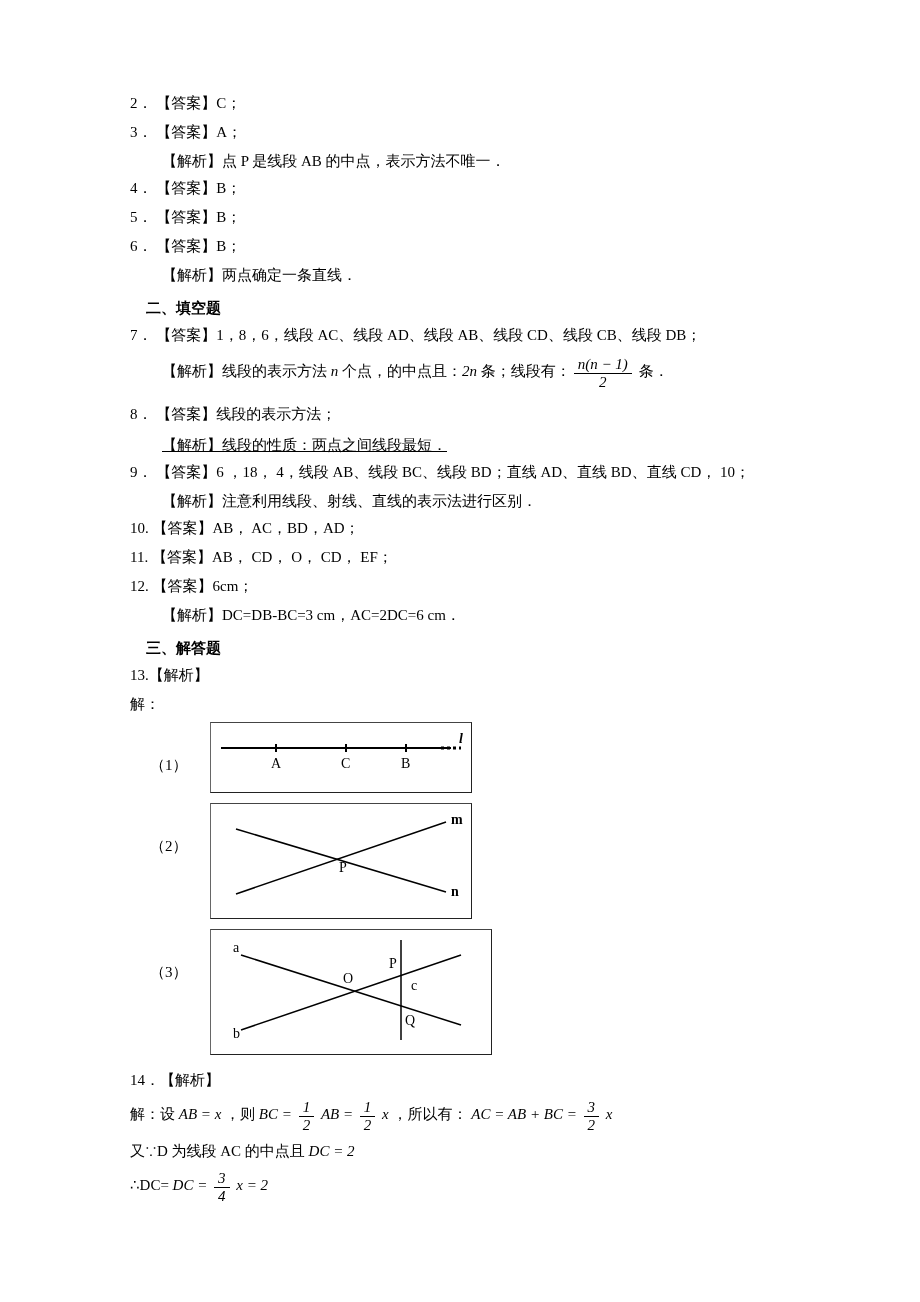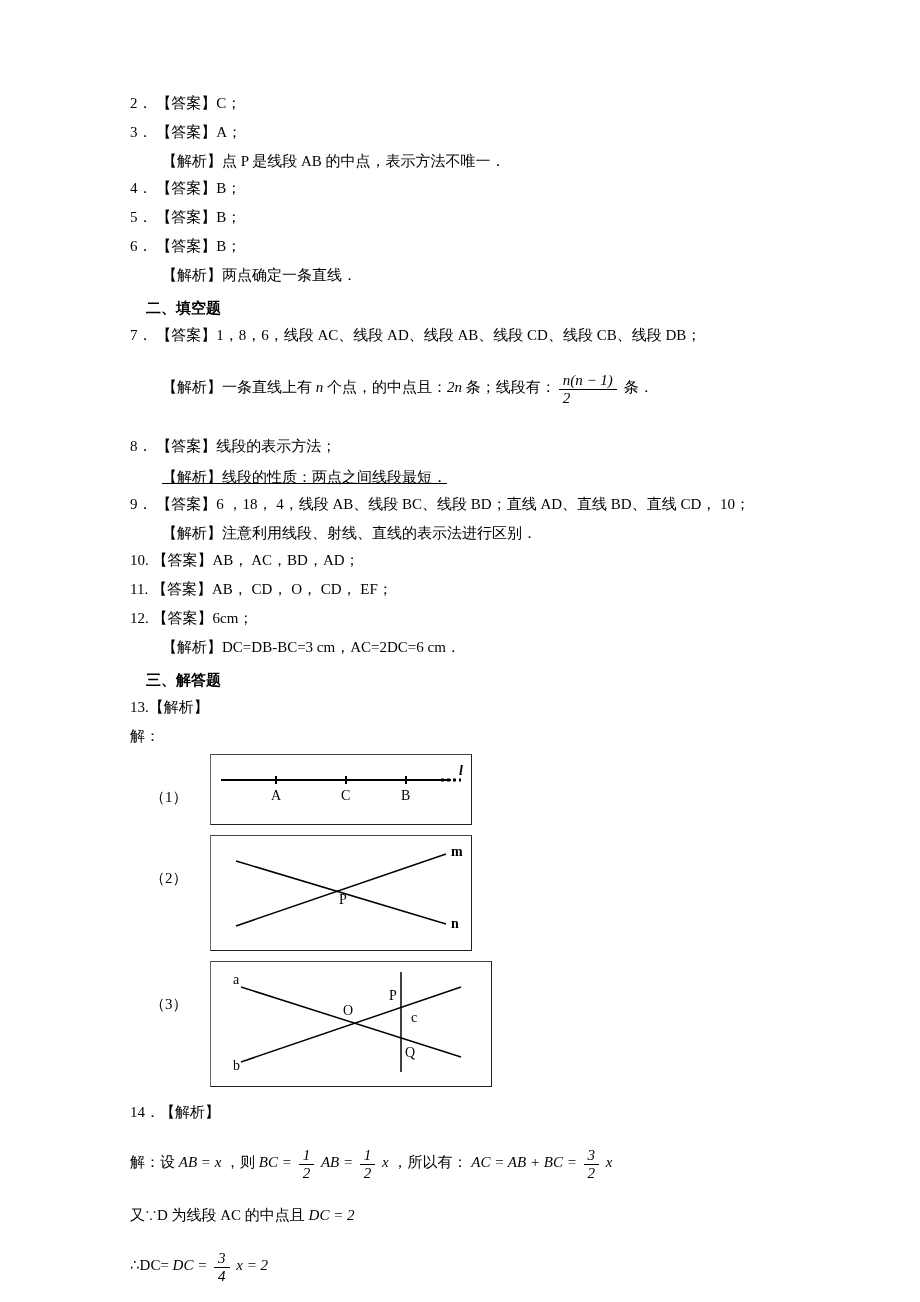--- a/index.html
+++ b/index.html
@@ -13,24 +13,25 @@
     width: 920px;
     box-sizing: border-box;
   }
   .entry { margin-bottom: 2px; }
   .indent { margin-left: 32px; }
   .section-head { font-weight: bold; margin-top: 6px; margin-left: 16px; }
   .formula { font-style: italic; font-family: "Times New Roman", serif; }
   .frac {
     display: inline-block;
     vertical-align: middle;
+    text-align: center;
     font-family: "Times New Roman", serif;
     font-style: italic;
     position: relative;
-    margin: 17px 3px;
+    margin: 1px 3px;
     line-height: 1.1;
   }
   .frac .top { display: block; padding: 0 4px; border-bottom: 1px solid #000; }
   .frac .bot { display: block; padding: 0 4px; }
   .figures {
     margin-left: 20px;
   }
   .fig-wrap {
     display: flex;
     align-items: flex-start;
@@ -91,21 +92,21 @@
 
 <div class="section-head">二、填空题</div>
 
 <div>
 
   <div class="entry">
     <span>7．</span>
     <span>【答案】</span><span>1，8，6，线段 AC、线段 AD、线段 AB、线段 CD、线段 CB、线段 DB；</span>
   </div>
   <div class="indent" style="margin-top:6px;margin-bottom:10px;">
-    <span>【解析】</span><span>一条直线上有 </span><span class="formula">n</span><span> 个点，的中点且：</span><span class="formula">2n</span><span> 条；线段有：</span><span class="frac"><span class="top">n(n − 1)</span><span class="bot">2</span></span><span> 条．</span>
+    <span>【解析】</span><span>线段的表示方法 </span><span class="formula">n</span><span> 个点，的中点且：</span><span class="formula">2n</span><span> 条；线段有：</span><span class="frac"><span class="top">n(n − 1)</span><span class="bot">2</span></span><span> 条．</span>
   </div>
 
   <div class="entry">
     <span>8．</span>
     <span>【答案】</span><span>线段的表示方法；</span>
   </div>
   <div class="indent" style="margin-top:4px;text-decoration:underline;">
     <span>【解析】</span><span>线段的性质：两点之间线段最短．</span>
   </div>
 

